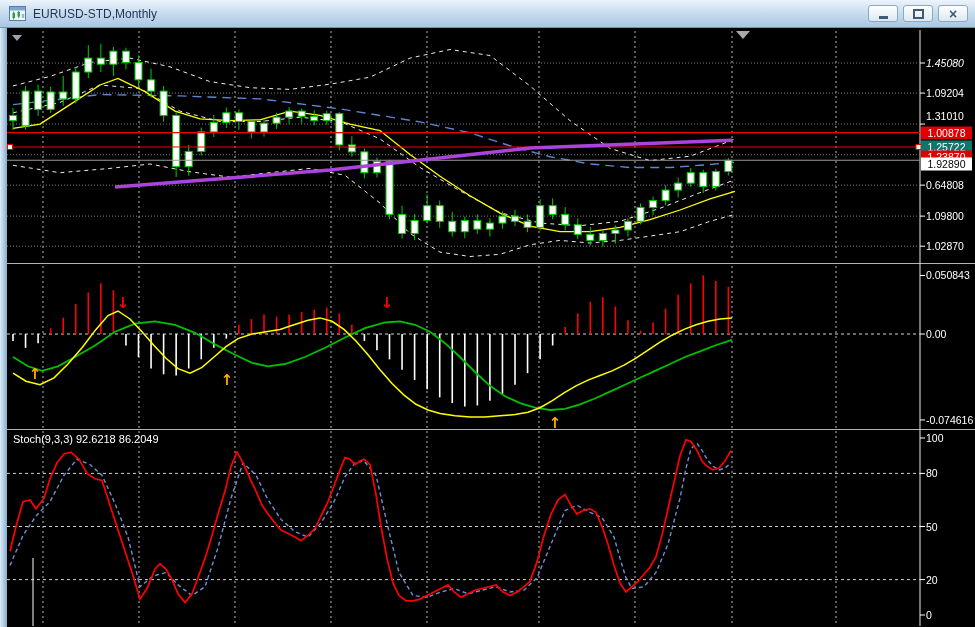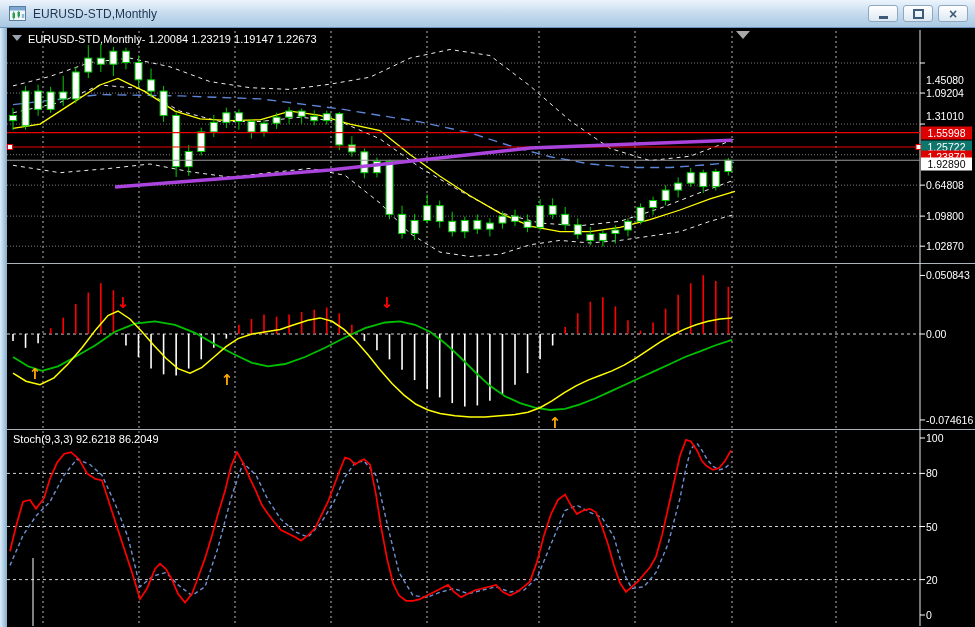--- a/index.html
+++ b/index.html
@@ -310,36 +310,35 @@
       <line x1="920" y1="334" x2="925" y2="334" stroke="#ffffff" stroke-width="1"></line>
       <line x1="920" y1="419.957632" x2="925" y2="419.957632" stroke="#ffffff" stroke-width="1"></line>
       <line x1="920" y1="438" x2="925" y2="438" stroke="#ffffff" stroke-width="1"></line>
       <line x1="920" y1="473.4" x2="925" y2="473.4" stroke="#ffffff" stroke-width="1"></line>
       <line x1="920" y1="526.5" x2="925" y2="526.5" stroke="#ffffff" stroke-width="1"></line>
       <line x1="920" y1="579.6" x2="925" y2="579.6" stroke="#ffffff" stroke-width="1"></line>
       <line x1="920" y1="615" x2="925" y2="615" stroke="#ffffff" stroke-width="1"></line>
     </svg>
 
   <div class="collapse"></div>
-  <div class="hdr" style="left:28px;top:33px;">EURUSD-STD,Monthly- 1.20084 1.23219 1.19147 1.22673</div>
   <div class="hdr" style="left:13px;top:433px;">Stoch(9,3,3) 92.6218 86.2049</div>
 
   <div id="axis-layer">
-      <span class="axis-label" style="top: 80px;">1.45080</span>
+      <span class="axis-label" style="top: 63px; font-style: italic;">1.45080</span>
       <span class="axis-label" style="top: 93.0762px;">1.09204</span>
       <span class="axis-label" style="top: 116px;">1.31010</span>
       <span class="axis-label" style="top: 185.128px;">0.64808</span>
       <span class="axis-label" style="top: 216.115px;">1.09800</span>
       <span class="axis-label" style="top: 246.191px;">1.02870</span>
       <span class="axis-label" style="top: 275.429px;">0.050843</span>
       <span class="axis-label" style="top: 334px;">0.00</span>
       <span class="axis-label" style="top: 419.958px;">-0.074616</span>
       <span class="axis-label" style="top: 438px;">100</span>
       <span class="axis-label" style="top: 473.4px; text-align: center;">80</span>
       <span class="axis-label" style="top: 526.5px;">50</span>
       <span class="axis-label" style="top: 579.6px;">20</span>
       <span class="axis-label" style="top: 615px;">0</span>
-      <span class="price-tag" style="top: 133px; background: rgb(221, 0, 0); color: rgb(255, 255, 255);">1.55998</span>
+      <span class="price-tag" style="top: 133px; background: rgb(221, 0, 0); color: rgb(255, 255, 255);">1.00878</span>
       <span class="price-tag" style="top: 147px; background: #0f766e; color: rgb(255, 255, 255);">1.25722</span>
       <span class="price-tag" style="top: 157px; background: rgb(221, 0, 0); color: rgb(255, 255, 255);">1.23870</span>
       <span class="price-tag" style="top: 164px; background: rgb(255, 255, 255); color: rgb(0, 0, 0);">1.92890</span>
     </div>
 </div>
 
 </body></html>

